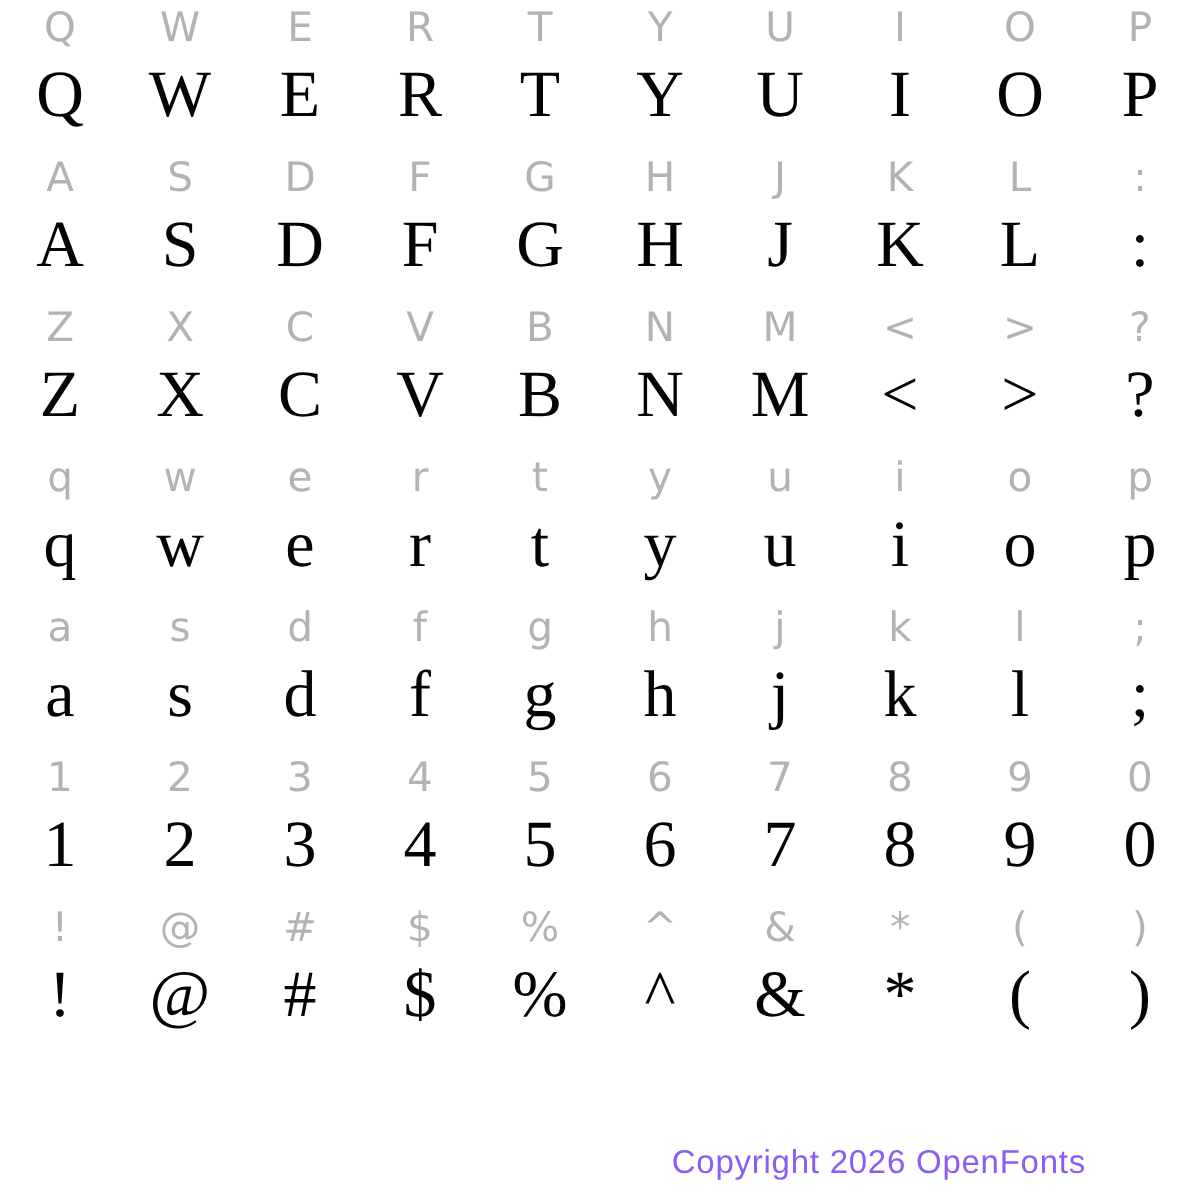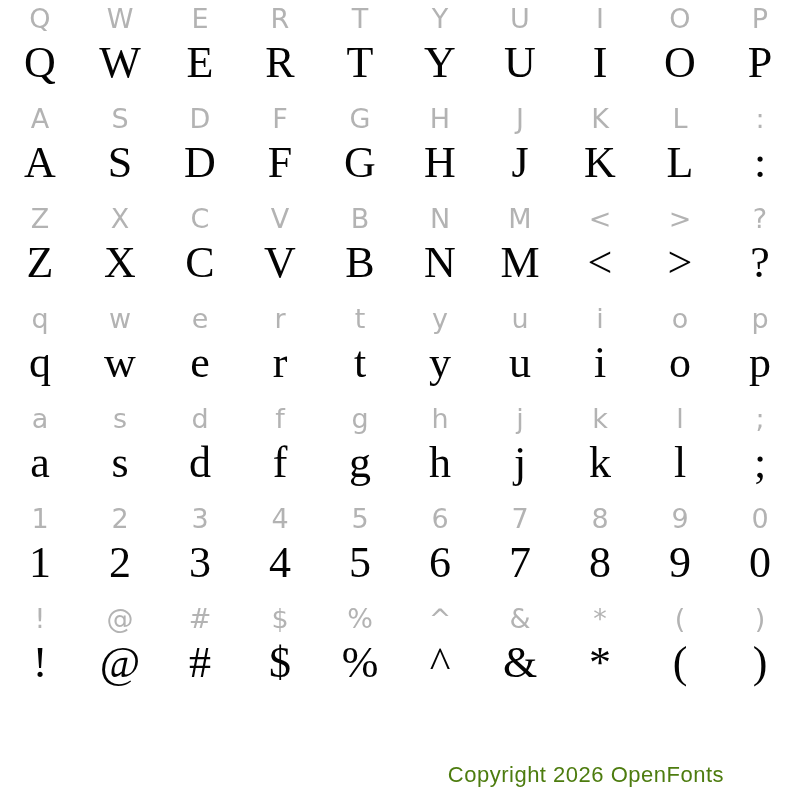--- a/index.html
+++ b/index.html
@@ -47,21 +47,21 @@
     display: block;
     overflow: visible;
   }
   .watermark {
     position: absolute;
     right: 76px;
     bottom: 12px;
     font-family: "Liberation Sans", sans-serif;
     font-size: 22px;
     letter-spacing: 0.5px;
-    color: #4d7c0f;
+    color: #8b5cf6;
   }
 </style>
 </head>
 <body>
 
 <main class="grid">
     <div class="pair">
       <div class="line reference">
         <span class="cell">Q</span>
         <span class="cell">W</span>

